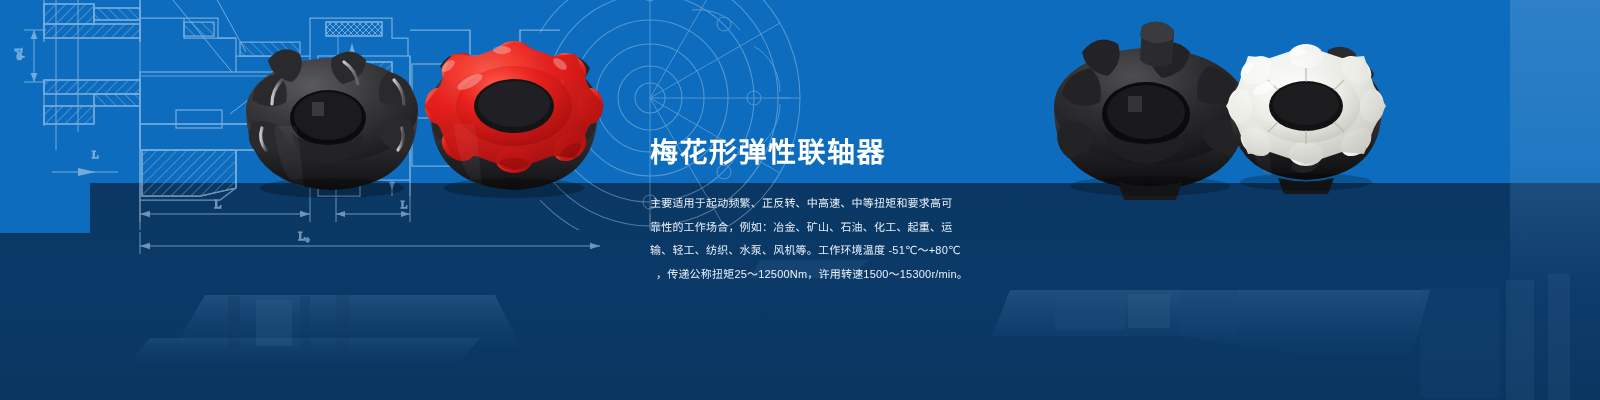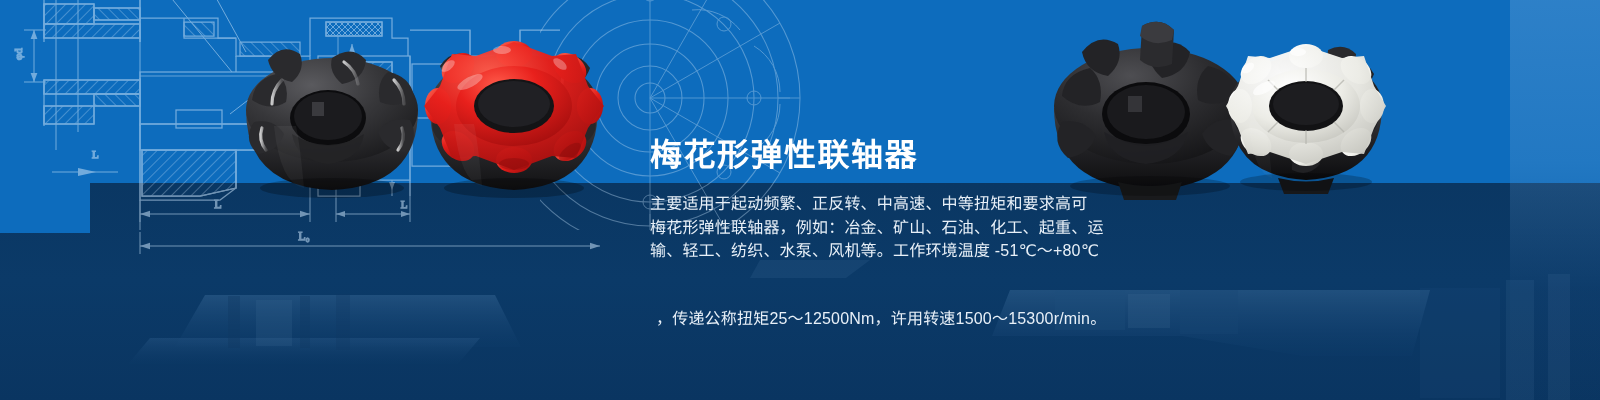--- a/index.html
+++ b/index.html
@@ -68,35 +68,35 @@
   .product-group { position:absolute; }
   .pg-left  { left:222px; top:6px;  width:400px; height:210px; }
   .pg-right { left:1022px; top:-4px; width:370px; height:205px; }
 
   
   .title-wrap {
     position:absolute; left:650px; top:139px;
     z-index:8;
   }
   .banner-title {
-    font-size:32px; font-weight:bold; color:#ffffff;
+    font-size:28px; font-weight:bold; color:#ffffff;
     letter-spacing:1.5px; line-height:1;
     white-space:nowrap;
   }
   .desc-wrap {
     position:absolute; left:650px; top:192px;
     width:402px; z-index:8;
   }
   .desc-line {
-    font-size:16px; color:#e8f0f8;
+    font-size:11px; color:#e8f0f8;
     line-height:23.5px;
     letter-spacing:.2px;
     white-space:nowrap;
   }
-  .desc-line.indent { padding-left:6px;margin-top:44px; }
+  .desc-line.indent { padding-left:6px; }
 </style>
 </head>
 <body>
 
 <div class="banner">
 
   <div class="bg-bright"></div>
   <div class="bg-dark"></div>
   <div class="bg-dark-notch"></div>
   <div class="bg-right-wash"></div>
@@ -548,18 +548,18 @@
       <ellipse cx="284" cy="186" rx="66" ry="9" fill="#000" opacity=".22"></ellipse>
     </g>
   </svg>
 
   <div class="title-wrap">
     <div class="banner-title">梅花形弹性联轴器</div>
   </div>
 
   <div class="desc-wrap">
     <div class="desc-line">主要适用于起动频繁、正反转、中高速、中等扭矩和要求高可</div>
-    <div class="desc-line">梅花形弹性联轴器，例如：冶金、矿山、石油、化工、起重、运</div>
+    <div class="desc-line">靠性的工作场合，例如：冶金、矿山、石油、化工、起重、运</div>
     <div class="desc-line">输、轻工、纺织、水泵、风机等。工作环境温度 -51℃～+80℃</div>
     <div class="desc-line indent">，传递公称扭矩25～12500Nm，许用转速1500～15300r/min。</div>
   </div>
 
 </div>
 
 </body></html>

